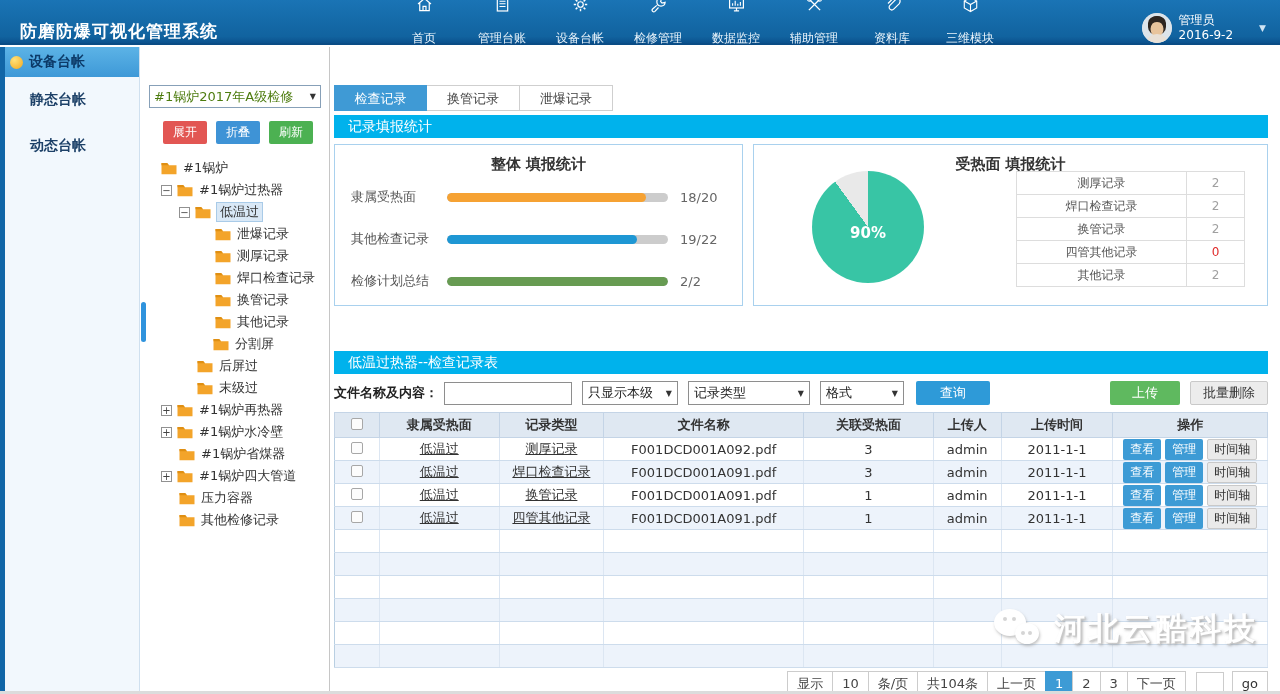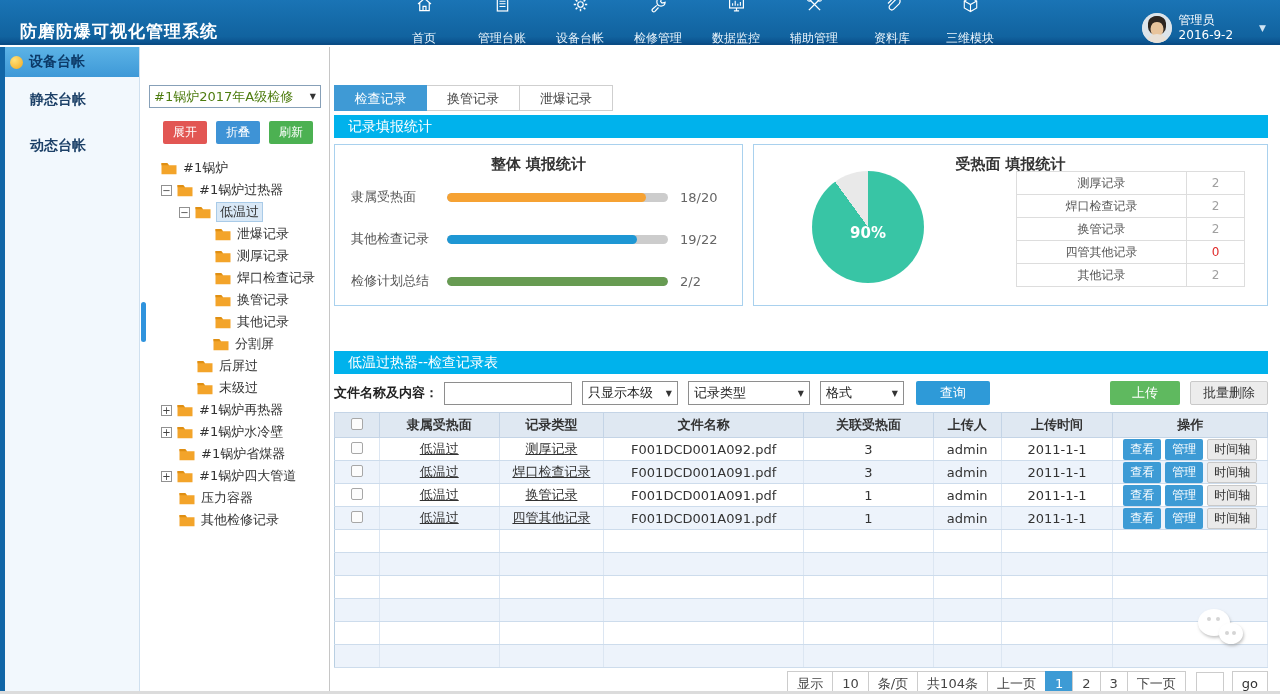--- a/index.html
+++ b/index.html
@@ -628,15 +628,16 @@
 
   <div class="watermark">
     <div class="wm-icon">
       <div class="wm-b1"></div>
         <div class="wm-b2"></div>
       <div class="wm-e" style="left:9px;top:10px;"></div>
         <div class="wm-e" style="left:18px;top:10px;"></div>
       <div class="wm-e" style="left:27px;top:24px;"></div>
         <div class="wm-e" style="left:34px;top:24px;"></div>
     </div>
+    <div class="wm-text">河北云酷科技</div>
   </div>
 
 </div>
 
 </body></html>

